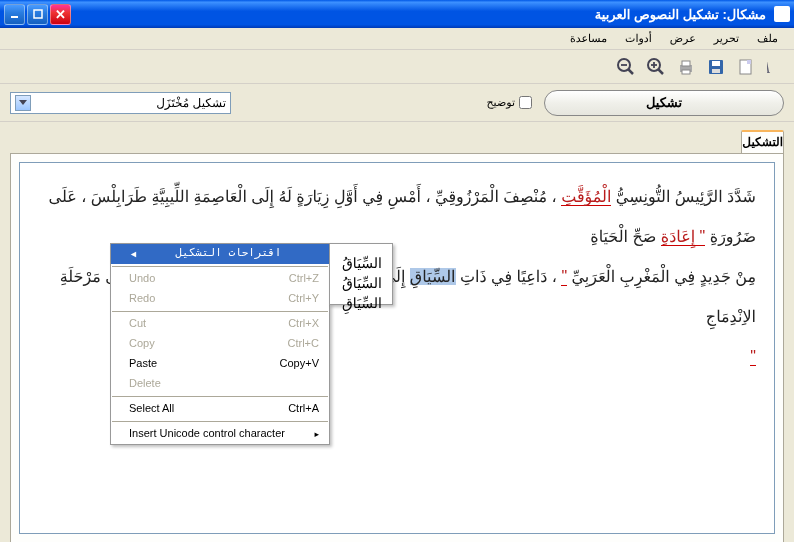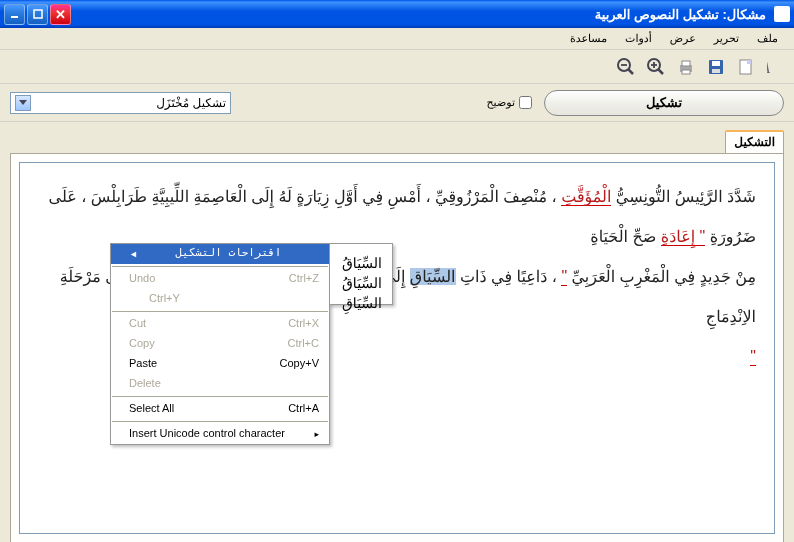--- a/index.html
+++ b/index.html
@@ -19,21 +19,21 @@
 .action-row { background: #ece9d8; height: 38px; display: flex; align-items: center; padding: 0 10px; direction: rtl; gap: 12px; border-bottom: 1px solid #d4d0c8; }
 .main-btn { width: 240px; height: 26px; background: linear-gradient(to bottom, #fff, #f0f0ea 50%, #e6e6de); border: 1px solid #888; border-radius: 13px; font-weight: bold; font-size: 13px; }
 .checkbox-wrap { display: flex; gap: 4px; }
 .checkbox-wrap input { width: 13px; height: 13px; }
 .flex-spacer { flex: 1; }
 .combo { width: 221px; height: 22px; background: white; border: 1px solid #7f9db9; display: flex; align-items: center; direction: rtl; padding: 0 4px; }
 .combo-text { flex: 1; font-size: 12px; }
 .combo-arrow { width: 16px; height: 16px; background: linear-gradient(to bottom, #d6e7ff, #9ec7ff); border: 1px solid #7f9db9; display: flex; align-items: center; justify-content: center; }
 .tab-area { background: #ece9d8; padding: 0 10px; direction: rtl; }
 .tab-strip { display: flex; direction: rtl; margin-top: 8px; }
-.tab { background: #fefefc; border: 1px solid #aca899; border-top: 2px solid #f8b55c; border-bottom: none; padding: 3px 8px 4px; font-weight: bold; border-radius: 2px 2px 0 0; font-size: 12px; }
+.tab { background: #fefefc; border: 1px solid #aca899; border-top: 2px solid #f8b55c; border-bottom: none; padding: 3px 0 4px; font-weight: bold; border-radius: 2px 2px 0 0; font-size: 12px; }
 .content-panel { background: #fefefc; border: 1px solid #aca899; height: 390px; padding: 8px; }
 .text-editor { background: white; border: 1px solid #7f9db9; height: 100%; padding: 14px 18px; direction: rtl; font-size: 16px; line-height: 2.5; position: relative; overflow: hidden; font-family: "Traditional Arabic", Arial; }
 .text-content { color: #222; }
 .hl-red { color: #b91c1c; border-bottom: 1px solid #c00; }
 .sel { background: #aec8e8; }
 .ctx-menu { position: absolute; background: #fff; border: 1px solid #999; box-shadow: 2px 2px 3px rgba(0,0,0,0.25); width: 220px; top: 80px; left: 90px; direction: ltr; font-size: 11px; z-index: 10; }
 .ctx-item { padding: 4px 10px 4px 18px; display: flex; justify-content: space-between; align-items: center; height: 20px; }
 .ctx-item.highlighted { background: #316ac5; color: white; }
 .ctx-item.disabled { color: #aca899; }
 .ctx-sep { border-top: 1px solid #aca899; margin: 2px 1px; }
@@ -150,20 +150,21 @@
         <div class="ctx-item highlighted">
           <span class="ctx-arrow">◄</span>
           <span class="ctx-label">اقتراحات التشكيل</span>
         </div>
         <div class="ctx-sep"></div>
         <div class="ctx-item disabled">
             <span class="ctx-label">Undo</span>
             <span class="ctx-shortcut">Ctrl+Z</span>
           </div>
         <div class="ctx-item disabled">
+            <span class="ctx-label">Redo</span>
             <span class="ctx-shortcut">Ctrl+Y</span>
           </div>
         <div class="ctx-sep"></div>
         <div class="ctx-item disabled">
             <span class="ctx-label">Cut</span>
             <span class="ctx-shortcut">Ctrl+X</span>
           </div>
         <div class="ctx-item disabled">
             <span class="ctx-label">Copy</span>
             <span class="ctx-shortcut">Ctrl+C</span>

